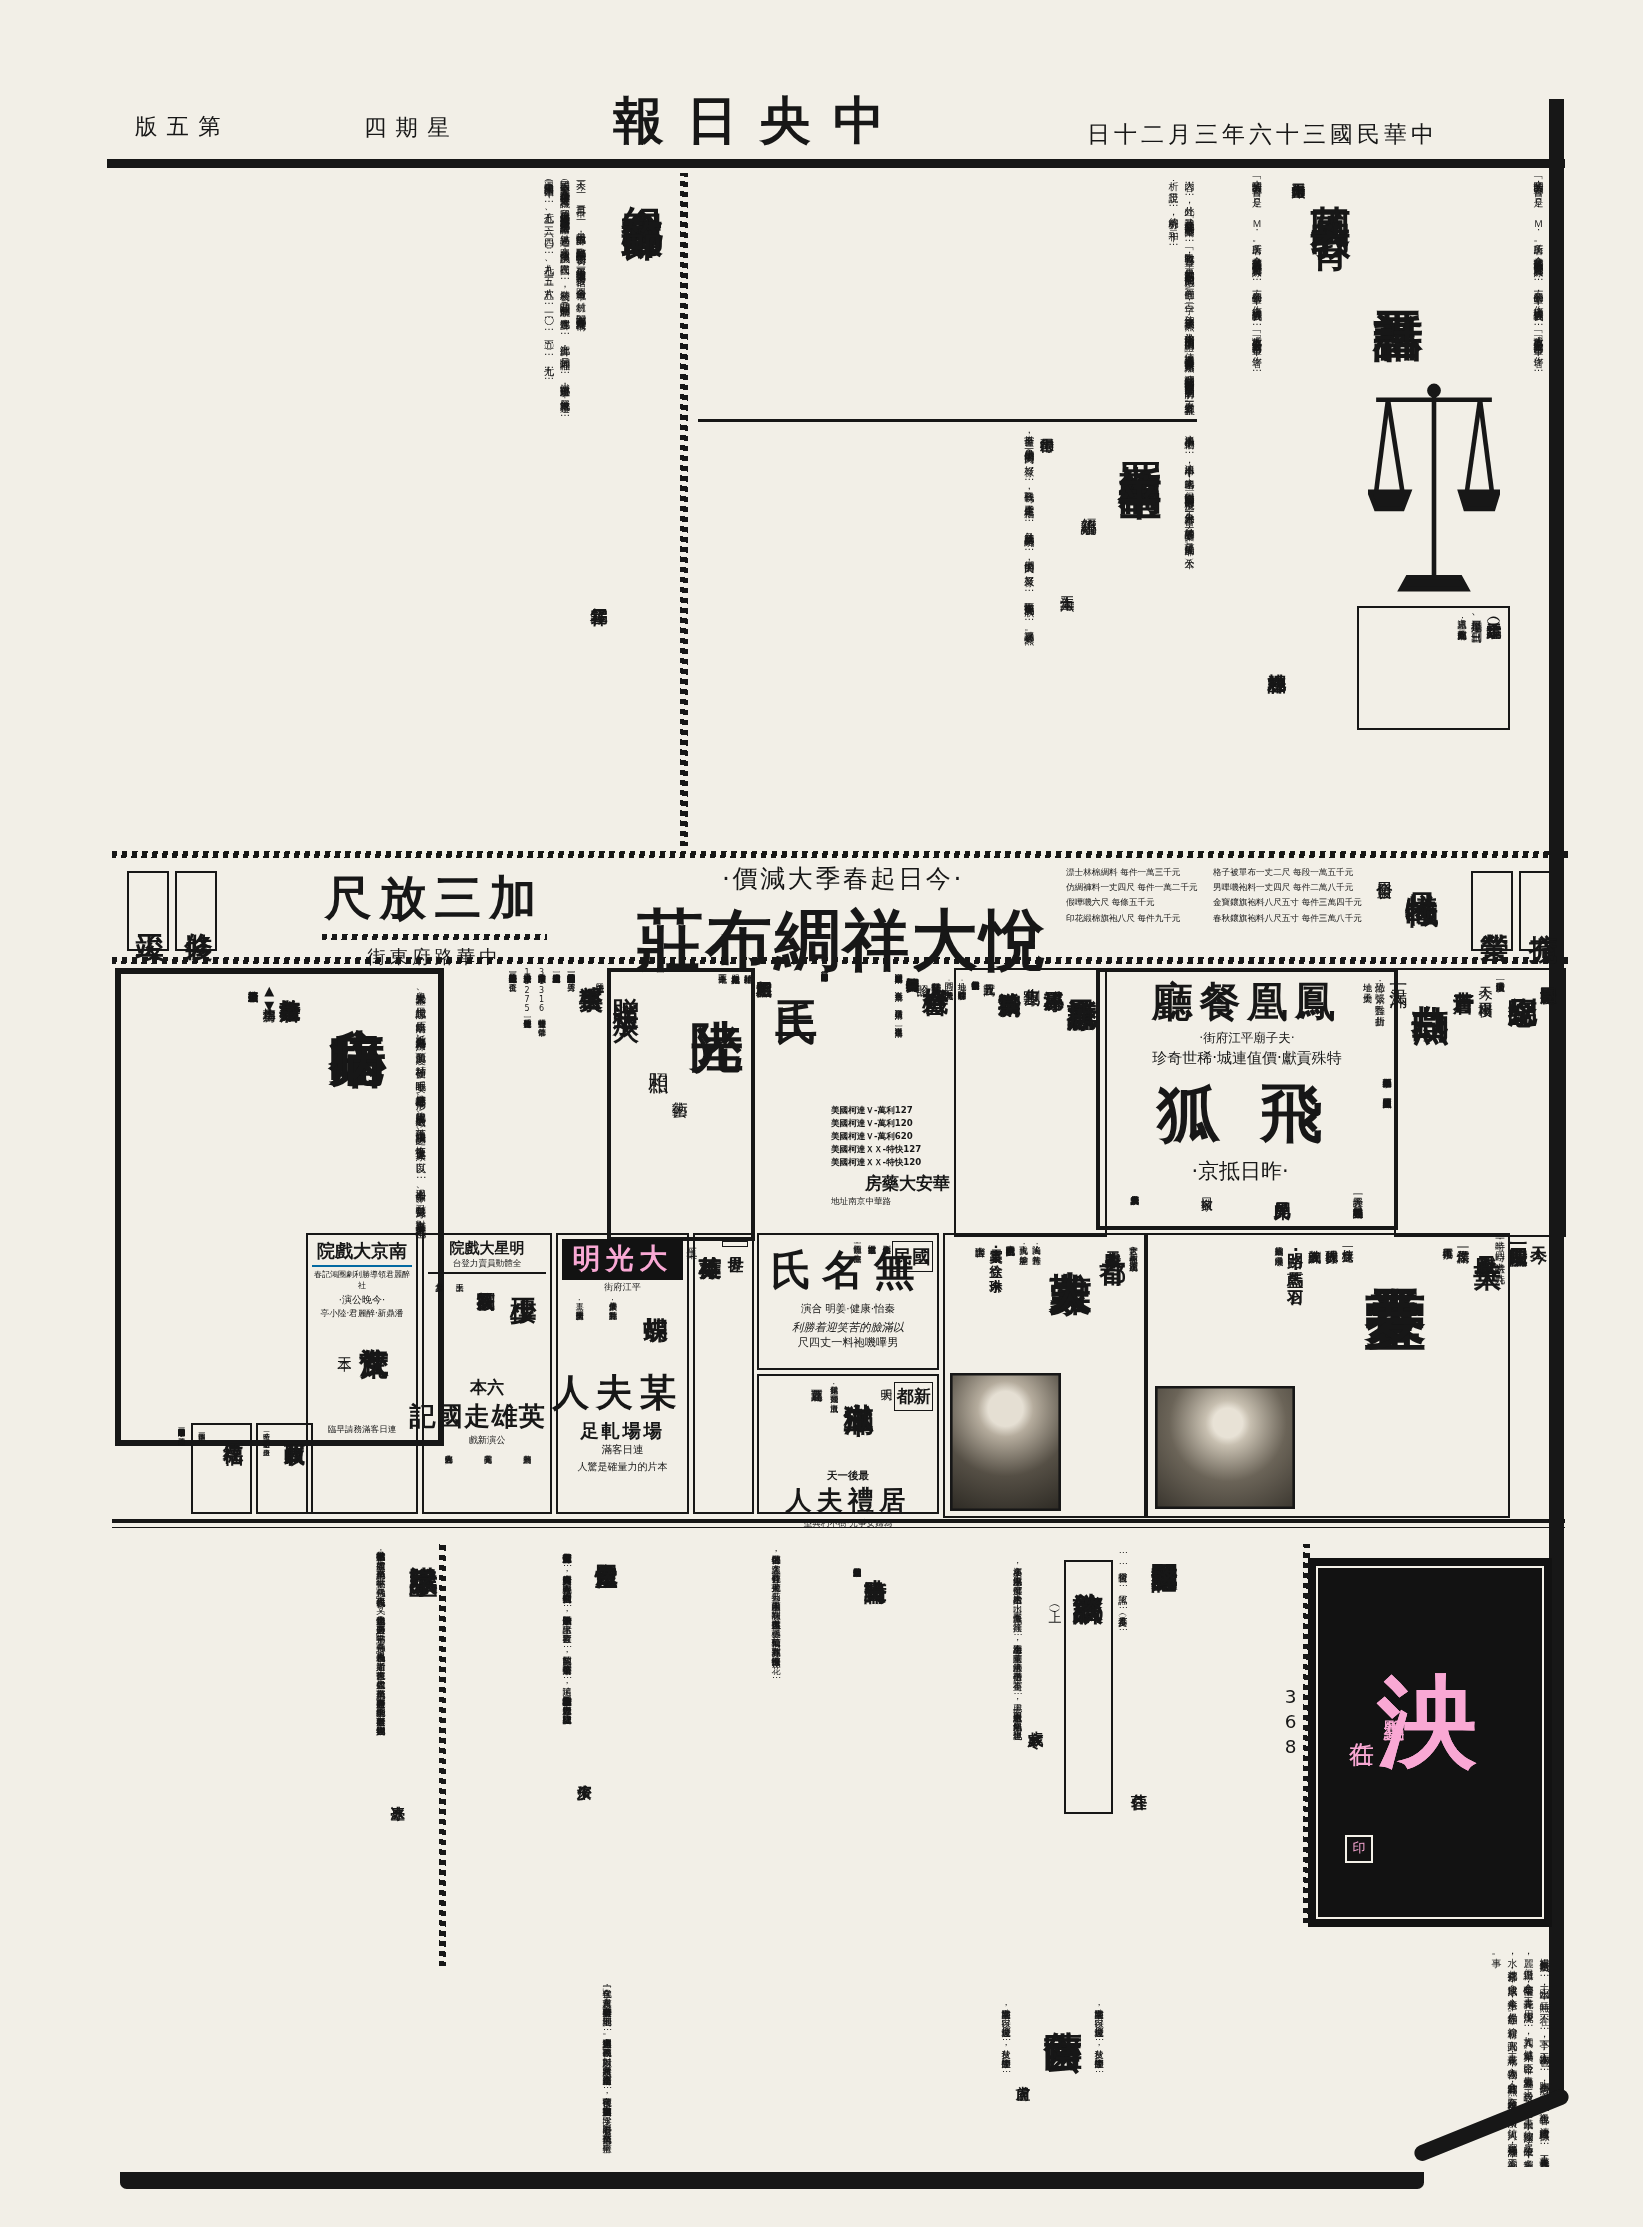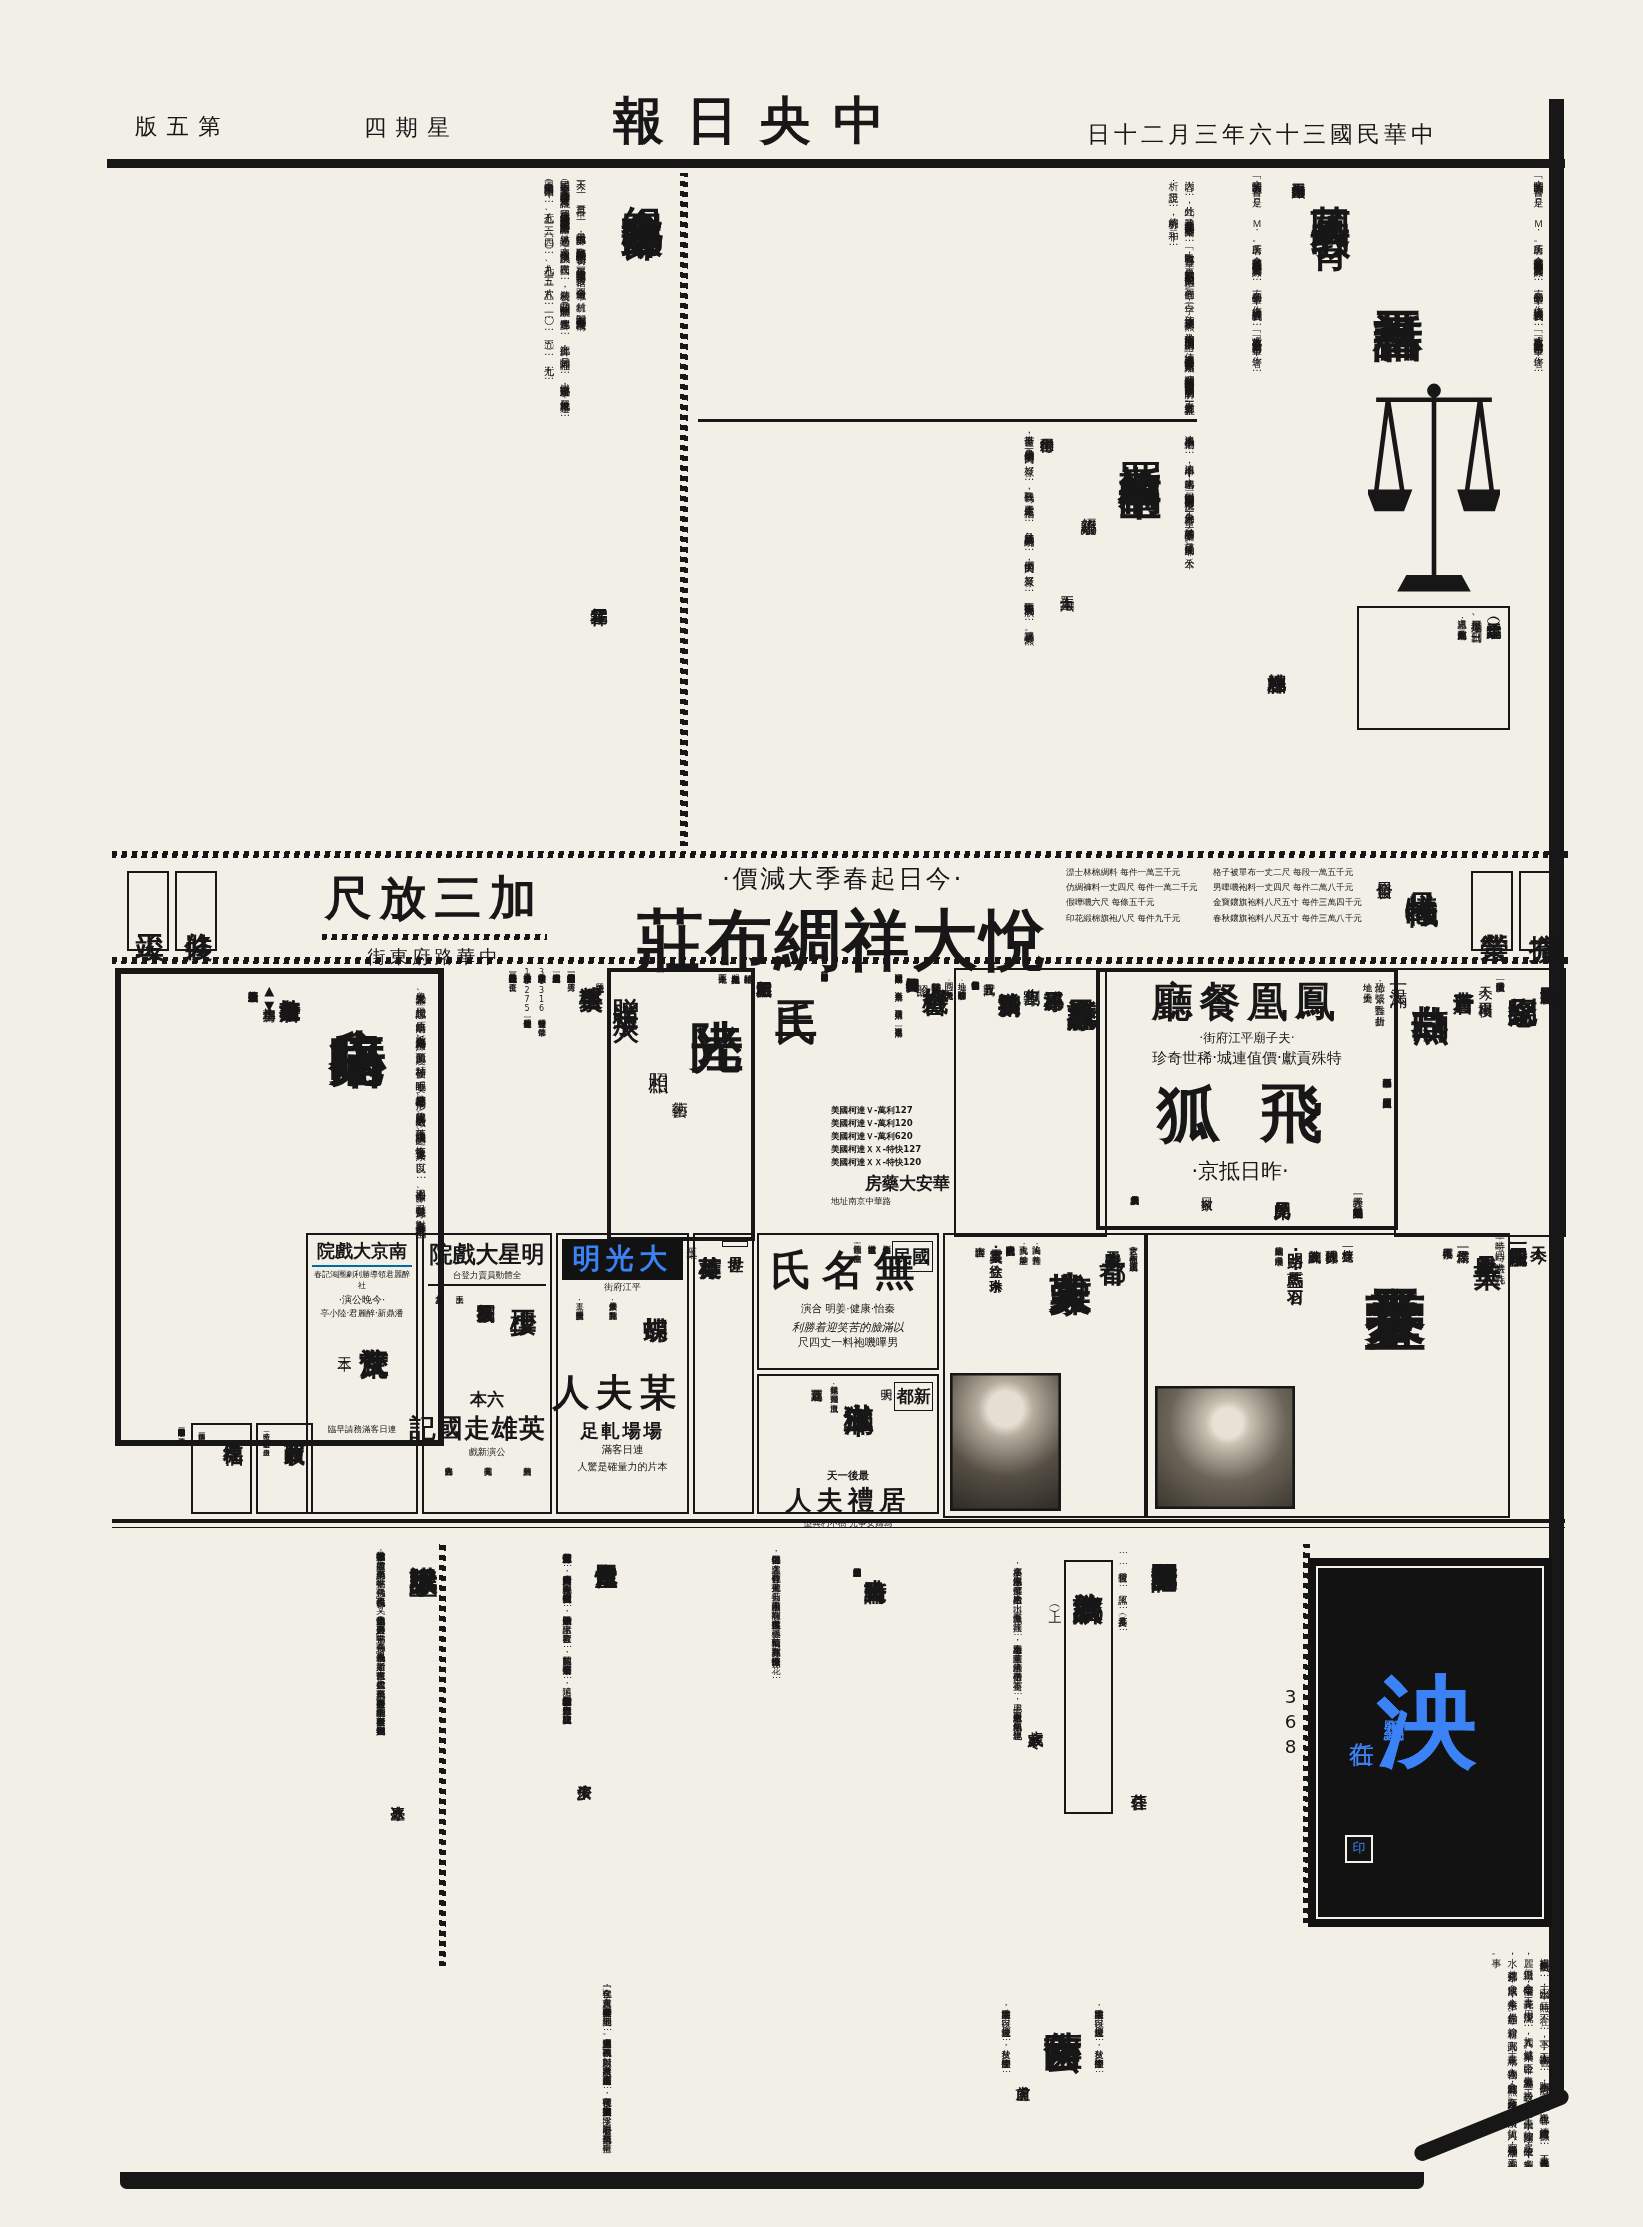--- a/index.html
+++ b/index.html
@@ -10,21 +10,21 @@
   .rtl{direction:rtl;unicode-bidi:bidi-override;white-space:nowrap;}
   .b{font-weight:bold;}
   .ctr{text-align:center;}
   .bx{border:2px solid #171717;}
   .bx2{border:4px solid #171717;}
   .rule{background:#171717;}
   .body-t{font-size:10px;line-height:1.6;letter-spacing:0.7px;text-align:justify;overflow:hidden;}
   .sm{font-size:8.6px;line-height:1.5;overflow:hidden;}
   .wavyh{background:repeating-linear-gradient(100deg,#171717 0 5.3px,transparent 5.3px 10px);}
   .wavyv{background:repeating-linear-gradient(10deg,#171717 0 5.3px,transparent 5.3px 10px);}
-  .inv{background:#121212;color:#3b82f6;}
+  .inv{background:#121212;color:#f9a8d4;}
   .boxchar{border:1.3px solid #171717;padding:2px 1.3px;margin:2px 0;display:inline-block;}
   .photo-woman{background:
      radial-gradient(circle at 52% 30%, #e8e2d6 0 13%, #c7bfb0 20%, #6b6458 52%, #37332c 100%);
      box-shadow:inset 0 0 0 2.6px #171717;}
   .photo-man{background:
      radial-gradient(circle at 50% 26%, #e5dfd3 0 15%, #b5ac9d 24%, #554f45 58%, #2c2923 100%);
      box-shadow:inset 0 0 0 2.6px #171717;}
   .seal{width:24px;height:24px;border:2px solid #f4f1e8;display:inline-block;font-size:13px;
         line-height:22.4px;text-align:center;}
 </style>
@@ -329,21 +329,21 @@
       <div class="v sm" style="height:69px;font-size:8px;">豪華偉大佈景·香豔刺激巨片</div>
       <div class="v sm" style="height:69px;font-size:8px;">王熹·平原諸大明星合演</div>
     </div>
     <div class="rtl b ctr" style="font-size:37px;letter-spacing:6.6px;">某夫人</div>
     <div class="rtl b ctr" style="font-size:18.4px;letter-spacing:2.6px;">場場軋足</div>
     <div class="rtl ctr" style="font-size:10.5px;">連日客滿</div>
     <div class="rtl ctr" style="font-size:10px;margin-top:2.6px;">本片的力量確是驚人</div>
   </div>
 
   <div class="abs bx" style="left:422px;top:1233px;width:130px;height:281px;padding:4px;box-sizing:border-box;">
-    <div class="rtl b ctr" style="font-size:23px;">明星大戲院</div>
+    <div class="rtl b ctr" style="font-size:15px;">明星大戲院</div>
     <div class="rtl ctr" style="font-size:8.6px;border-bottom:2px solid #171717;padding-bottom:2px;">全體動員賣力登台</div>
     <div style="display:flex;flex-direction:row-reverse;justify-content:space-around;height:99px;margin-top:2.6px;">
       <div class="v b" style="height:96px;font-size:26px;">王少樓</div>
       <div class="v b" style="height:96px;font-size:18.4px;">筱劉鳳霞</div>
       <div class="v sm" style="height:96px;font-size:8px;">出手大王</div>
       <div class="v sm" style="height:96px;font-size:8px;">文武花旦</div>
     </div>
     <div class="rtl b ctr" style="font-size:17px;">六本</div>
     <div class="rtl b ctr" style="font-size:26px;letter-spacing:1.3px;">英雄走國記</div>
     <div class="rtl ctr" style="font-size:9.2px;">公演新戲</div>

